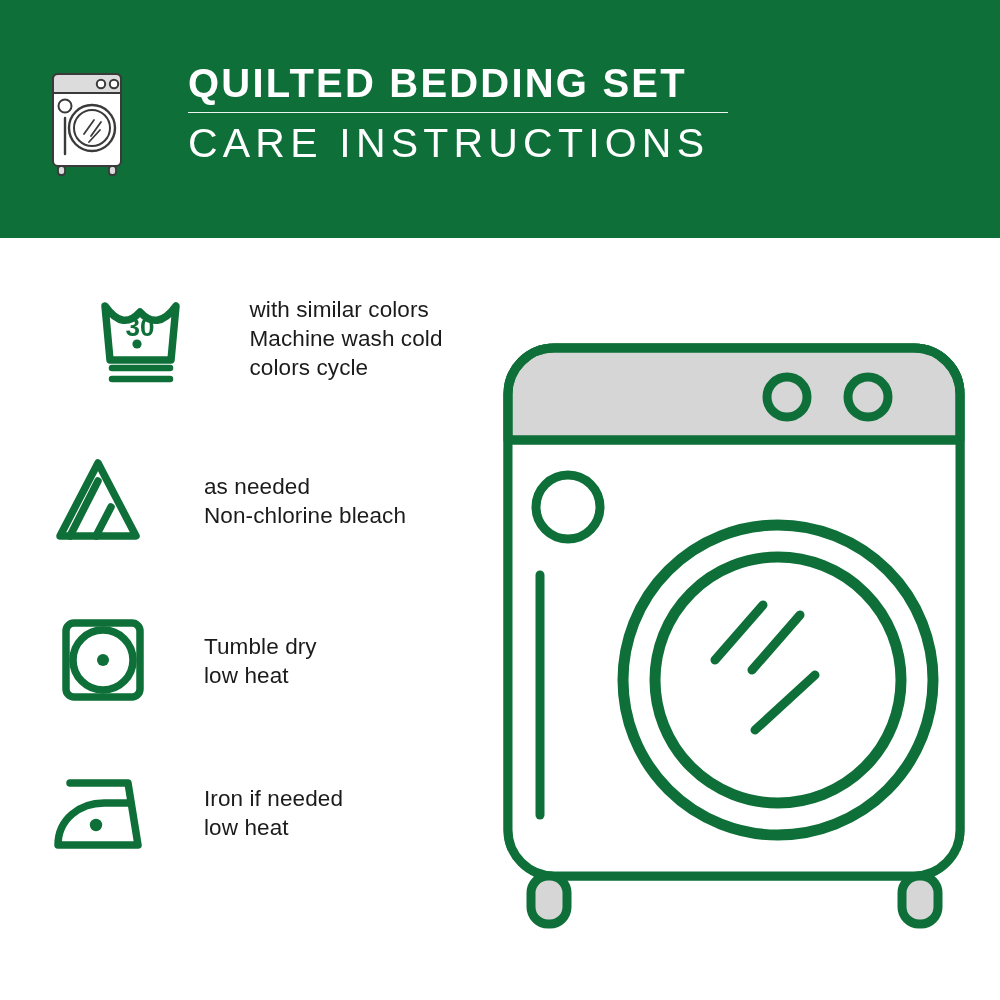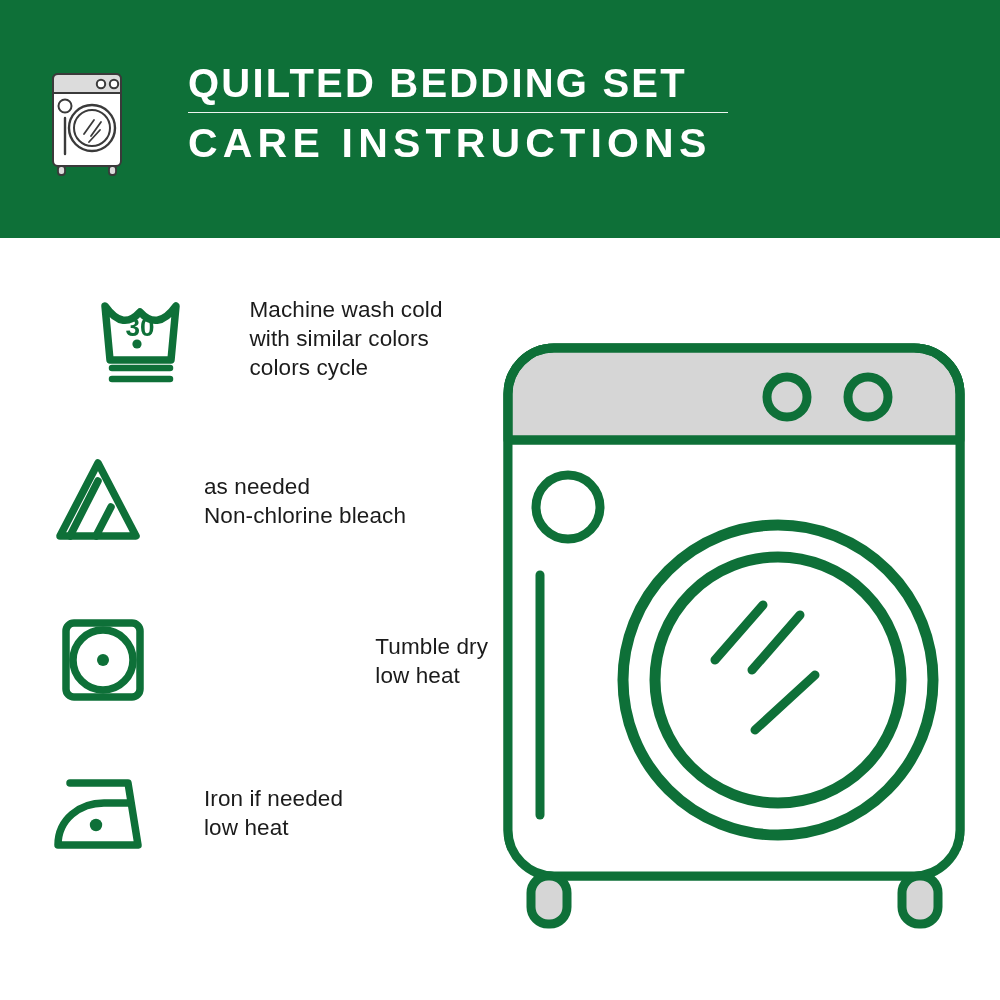--- a/index.html
+++ b/index.html
@@ -56,21 +56,21 @@
   #title-divider {
     height: 1px;
     background: #ffffff;
     width: 540px;
     margin: 6px 0 4px 44px;
     opacity: 0.92;
   }
   #title-line2 {
     color: #ffffff;
     font-size: 41px;
-    font-weight: 700;
+    font-weight: 400;
     letter-spacing: 5.2px;
     line-height: 52px;
     white-space: nowrap;
     padding-left: 44px;
   }
 
   
   #care-list {
     position: absolute;
     left: 0;
@@ -98,21 +98,21 @@
     color: #1b1b1b;
     font-size: 22.5px;
     line-height: 29px;
     font-weight: 400;
     letter-spacing: 0.1px;
   }
   .care-text .ln { display: block; white-space: nowrap; }
 
   #row-wash   { top: 45px; justify-content: center; }
   #row-bleach { top: 208px; }
-  #row-dry    { top: 368px; justify-content: space-between; }
+  #row-dry    { top: 368px; }
   #row-iron   { top: 520px; }
 
   
   #washer-illustration {
     position: absolute;
     left: 490px;
     top: 330px;
     width: 490px;
     height: 610px;
   }
@@ -168,22 +168,22 @@
         </g>
         <text x="47" y="48" font-family="'Liberation Sans', sans-serif" font-size="26" font-weight="700" fill="#0E7038" text-anchor="middle">30</text>
         <circle cx="44" cy="56" r="4.6" fill="#0E7038"></circle>
         <g stroke="#0E7038" stroke-width="6.5" stroke-linecap="round">
           <line x1="19" y1="80" x2="77" y2="80"></line>
           <line x1="19" y1="91" x2="77" y2="91"></line>
         </g>
       </svg>
     </div>
     <div class="care-text">
+      <span class="ln">with similar colors</span>
       <span class="ln">Machine wash cold</span>
-      <span class="ln">with similar colors</span>
       <span class="ln">colors cycle</span>
     </div>
   </div>
 
   <div class="care-row" id="row-bleach">
     <div class="care-symbol">
       <svg viewBox="0 0 110 100" width="110" height="100" aria-hidden="true">
         <g fill="none" stroke="#0E7038" stroke-width="7.5" stroke-linejoin="round" stroke-linecap="round">
           <path d="M50 12 L 88 85 L 12 85 Z"></path>
           <line x1="50" y1="30" x2="22" y2="85"></line>

